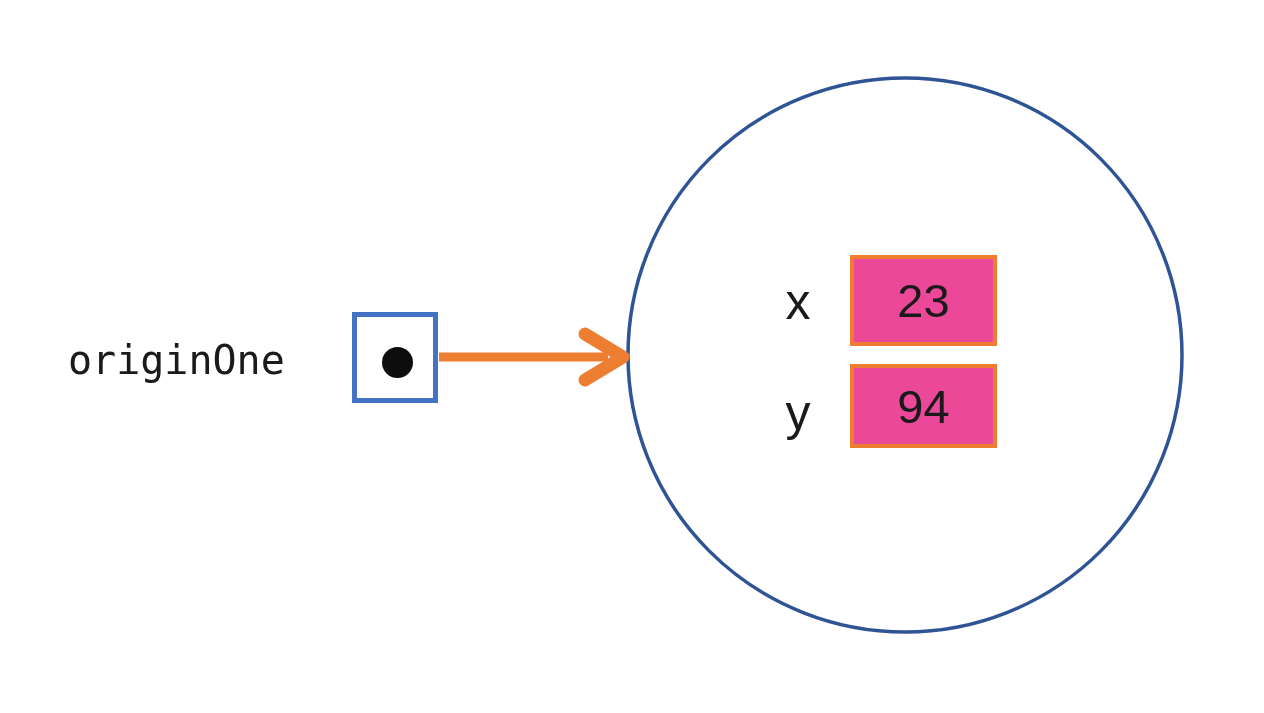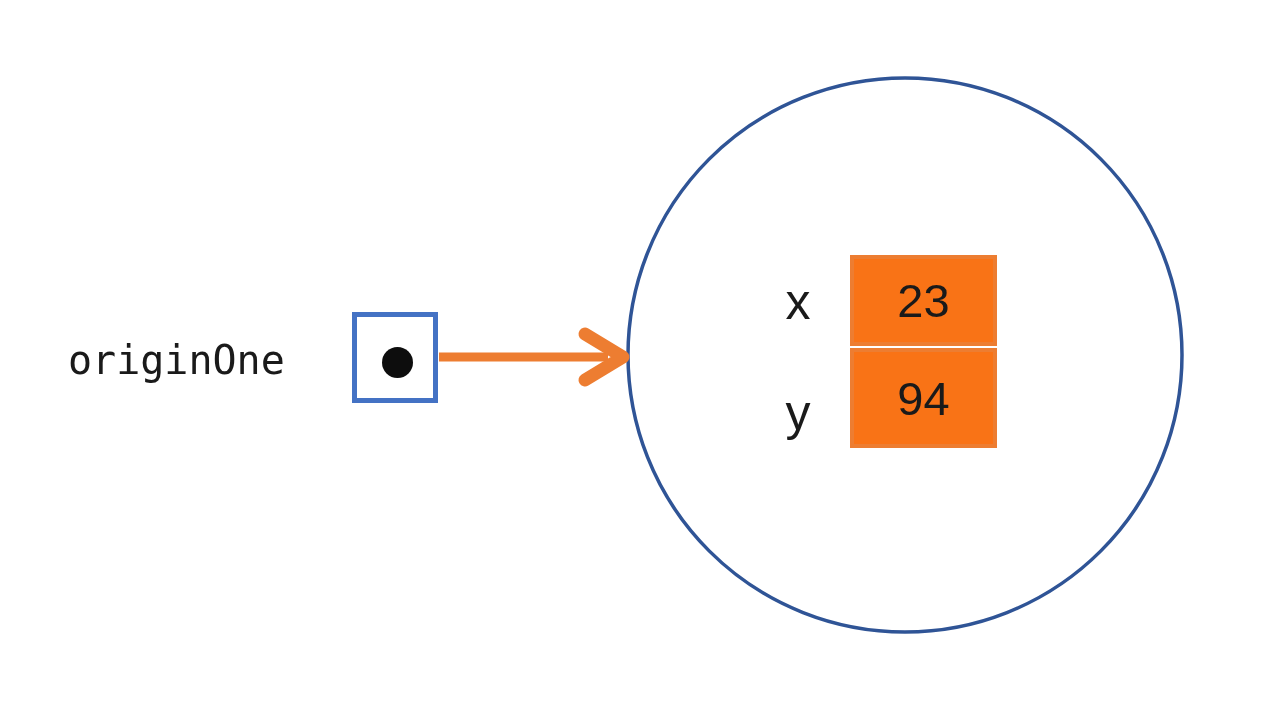--- a/index.html
+++ b/index.html
@@ -63,29 +63,29 @@
     color: var(--text-black);
   }
   #field-label-x { left: 768px; top: 272px; }
   #field-label-y { left: 768px; top: 383px; }
   .field-value-box {
     position: absolute;
     left: 850px;
     width: 147px;
     border: 4px solid var(--field-box-orange);
     box-sizing: border-box;
-    background: #f97316;
+    background: #ec4899;
     display: flex;
     align-items: center;
     justify-content: center;
     font-size: 47px;
     color: var(--text-black);
   }
   #field-value-x { top: 255px; height: 91px; }
-  #field-value-y { top: 348px; height: 100px; }
+  #field-value-y { top: 364px; height: 84px; }
 </style>
 </head>
 <body>
 
 <div id="canvas">
 
   <svg id="shapes-svg" viewBox="0 0 1264 713" xmlns="http://www.w3.org/2000/svg">
 
     <circle cx="905" cy="355" r="277" fill="none" style="stroke: var(--object-circle-blue);" stroke-width="3.5"></circle>
 

